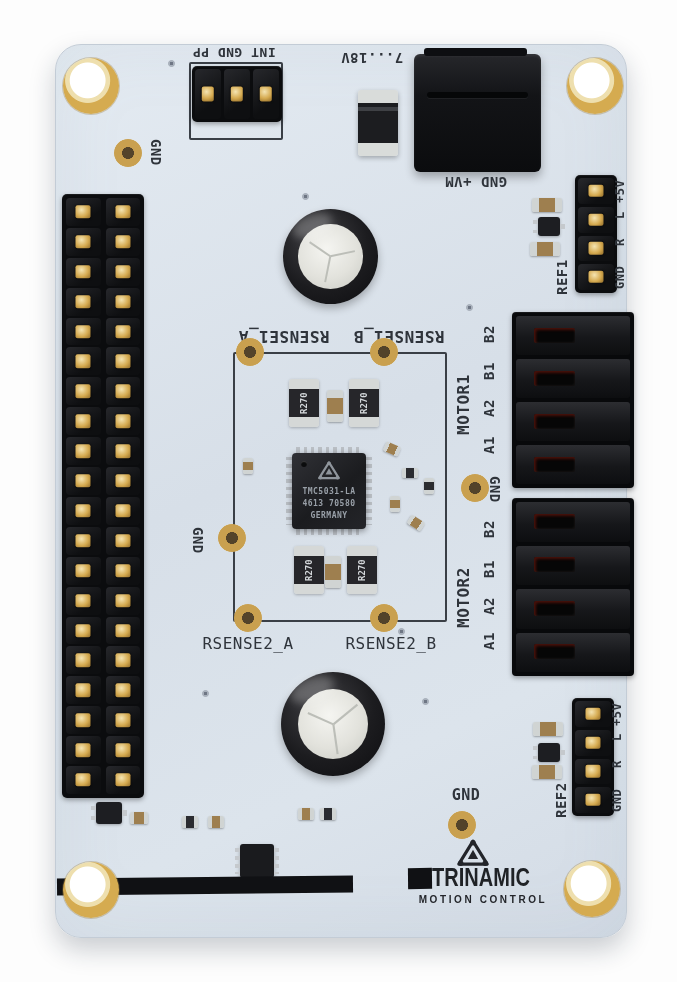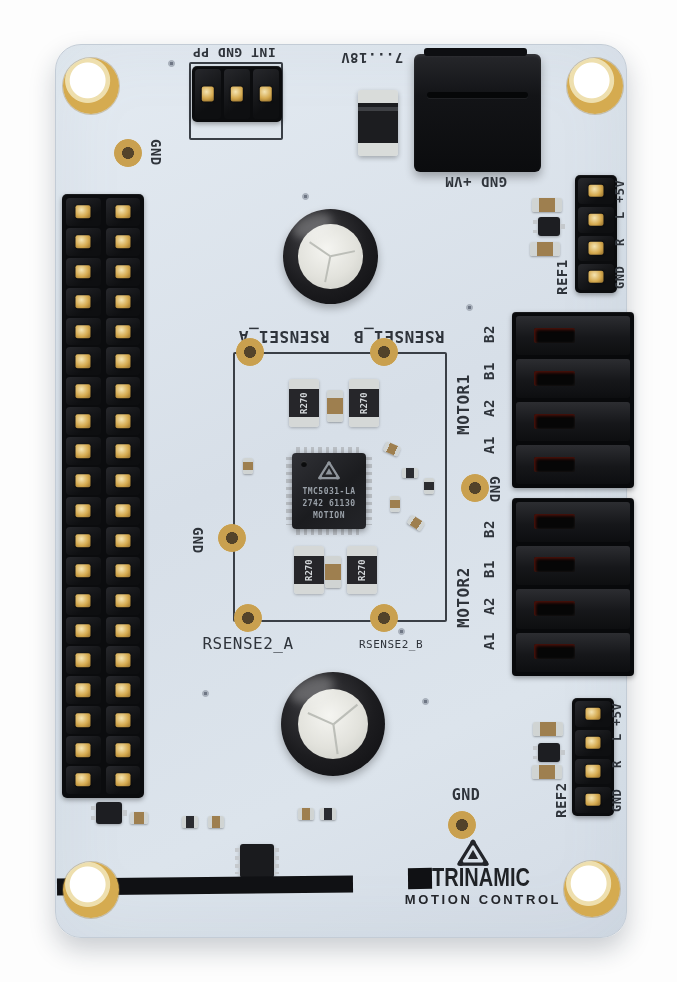--- a/index.html
+++ b/index.html
@@ -295,21 +295,21 @@
   </div>
 
   <div class="outline" style="left:233px;top:352px;width:210px;height:266px"></div>
   <div class="silk r180" style="left:228px;top:325px;width:112px;height:22px;font-size:16px">RSENSE1_A</div>
   <div class="silk r180" style="left:346px;top:325px;width:106px;height:22px;font-size:16px">RSENSE1_B</div>
   <div class="tp" style="left:236px;top:338px"></div>
   <div class="tp" style="left:370px;top:338px"></div>
   <div class="tp" style="left:234px;top:604px"></div>
   <div class="tp" style="left:370px;top:604px"></div>
   <div class="silk thin" style="left:193px;top:633px;width:110px;height:22px;font-size:16px">RSENSE2_A</div>
-  <div class="silk thin" style="left:336px;top:633px;width:110px;height:22px;font-size:11px">RSENSE2_B</div>
+  <div class="silk thin" style="left:336px;top:633px;width:110px;height:22px;font-size:16px">RSENSE2_B</div>
 
   <div class="tp" style="left:218px;top:524px"></div>
   <div class="silk vdown" style="left:190px;top:516px;width:16px;height:48px;font-size:14px">GND</div>
 
   <div class="res" style="left:289px;top:379px">
     <span>R270</span>
     </div>
   <div class="res" style="left:349px;top:379px">
     <span>R270</span>
     </div>
@@ -330,22 +330,22 @@
     <div class="body">
       <div class="dot"></div>
       <svg style="position:absolute;left:50%;top:7px;transform:translateX(-50%)" width="24" height="21" viewBox="0 0 44 38">
         <path d="M22 4 L40 33 L4 33 Z" fill="none" stroke="#8f959c" stroke-width="4" stroke-linejoin="round"></path>
         <circle cx="22" cy="6" r="3.4" fill="#8f959c"></circle>
           <circle cx="6.5" cy="32" r="3.4" fill="#8f959c"></circle>
         <circle cx="37.5" cy="32" r="3.4" fill="#8f959c"></circle>
         <path d="M22 15 L28.5 26.5 L15.5 26.5 Z" fill="#8f959c"></path>
       </svg>
       <div class="ictxt" style="top:34px">TMC5031-LA</div>
-      <div class="ictxt" style="top:46px">2742 61130</div>
-      <div class="ictxt" style="top:58px">MOTION</div>
+      <div class="ictxt" style="top:46px">4613 70580</div>
+      <div class="ictxt" style="top:58px">GERMANY</div>
     </div>
   </div>
 
   <div class="smd" style="left:384px;top:444px;width:16px;height:10px;transform:rotate(24deg)"></div>
   <div class="smd dark" style="left:402px;top:468px;width:16px;height:10px"></div>
   <div class="smd v" style="left:390px;top:496px;width:10px;height:16px"></div>
   <div class="smd" style="left:408px;top:518px;width:16px;height:10px;transform:rotate(32deg)"></div>
   <div class="smd v dark" style="left:424px;top:478px;width:10px;height:16px"></div>
   <div class="smd v" style="left:243px;top:458px;width:10px;height:16px"></div>
 
@@ -430,21 +430,21 @@
   <div class="bar" style="left:408px;top:868px;width:24px;height:21px"></div>
 
   <svg style="position:absolute;left:452px;top:838px" width="42" height="30" viewBox="0 0 44 38">
     <path d="M22 4 L40 33 L4 33 Z" fill="none" stroke="#23252a" stroke-width="4" stroke-linejoin="round"></path>
     <circle cx="22" cy="6" r="3.4" fill="#23252a"></circle>
       <circle cx="6.5" cy="32" r="3.4" fill="#23252a"></circle>
     <circle cx="37.5" cy="32" r="3.4" fill="#23252a"></circle>
     <path d="M22 15 L28.5 26.5 L15.5 26.5 Z" fill="#23252a"></path>
   </svg>
   <div class="wordmark" style="left:422px;top:864px;width:118px;height:26px;font-size:25px">TRINAMIC</div>
-  <div class="tagline" style="left:438px;top:894px;width:90px;height:10px;font-size:13px">MOTION CONTROL</div>
+  <div class="tagline" style="left:438px;top:894px;width:90px;height:10px;font-size:10px">MOTION CONTROL</div>
 
   <div class="via" style="left:168px;top:60px"></div>
   <div class="via" style="left:302px;top:193px"></div>
   <div class="via" style="left:466px;top:304px"></div>
   <div class="via" style="left:202px;top:690px"></div>
   <div class="via" style="left:422px;top:698px"></div>
   <div class="via" style="left:398px;top:628px"></div>
 
   <div class="mount" style="left:63px;top:58px"></div>
   <div class="mount" style="left:567px;top:58px"></div>

